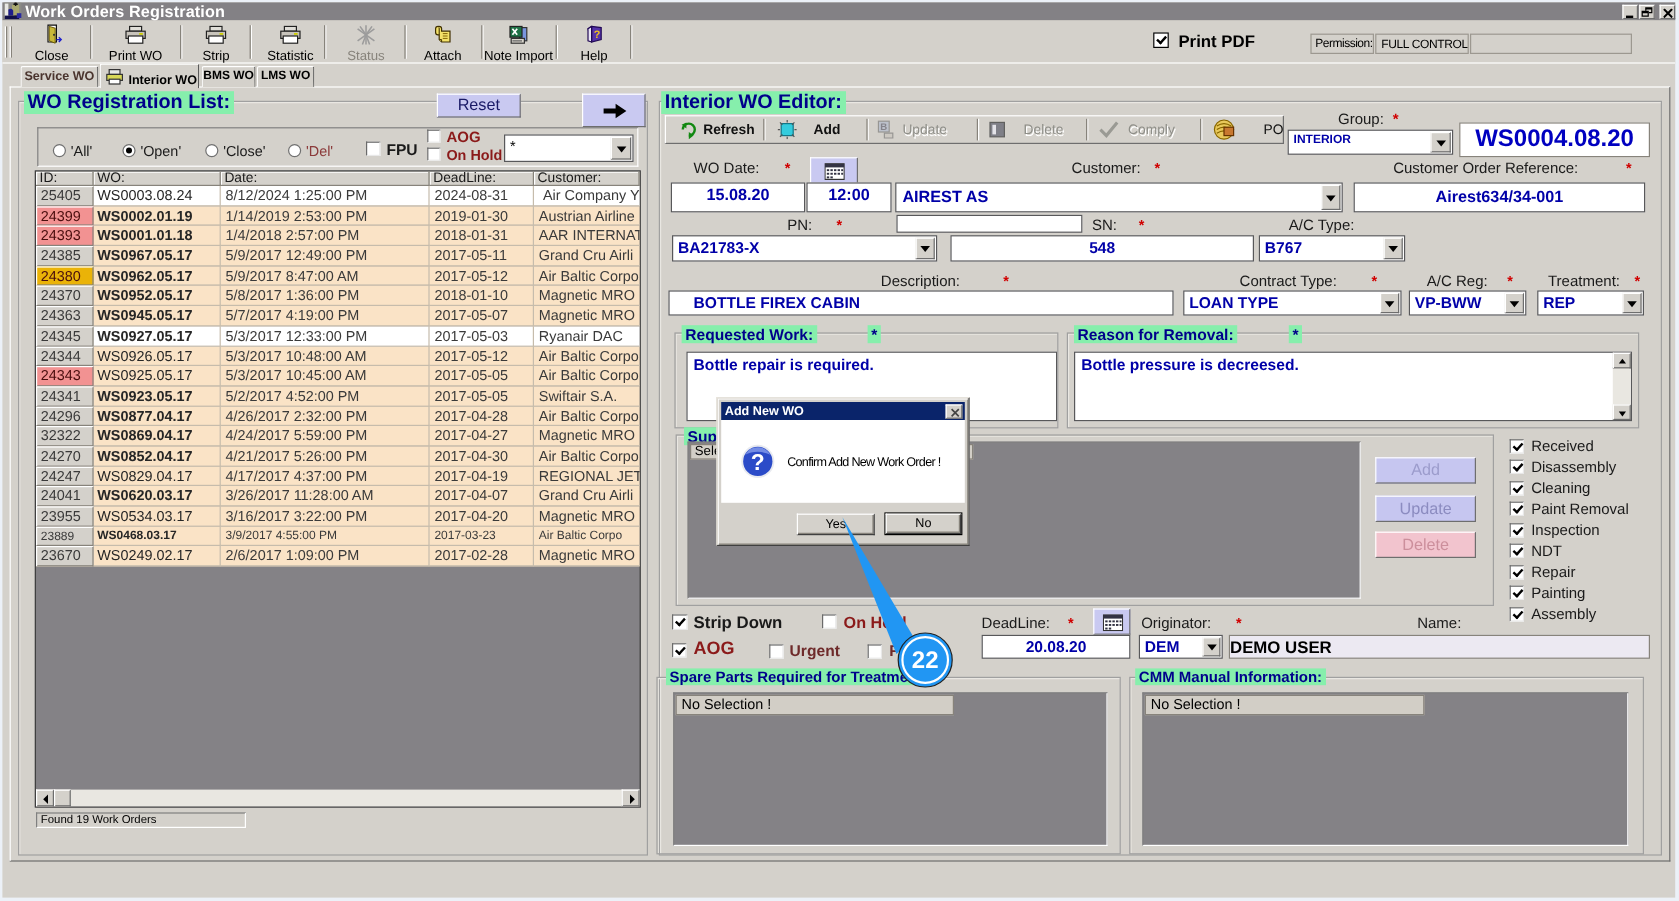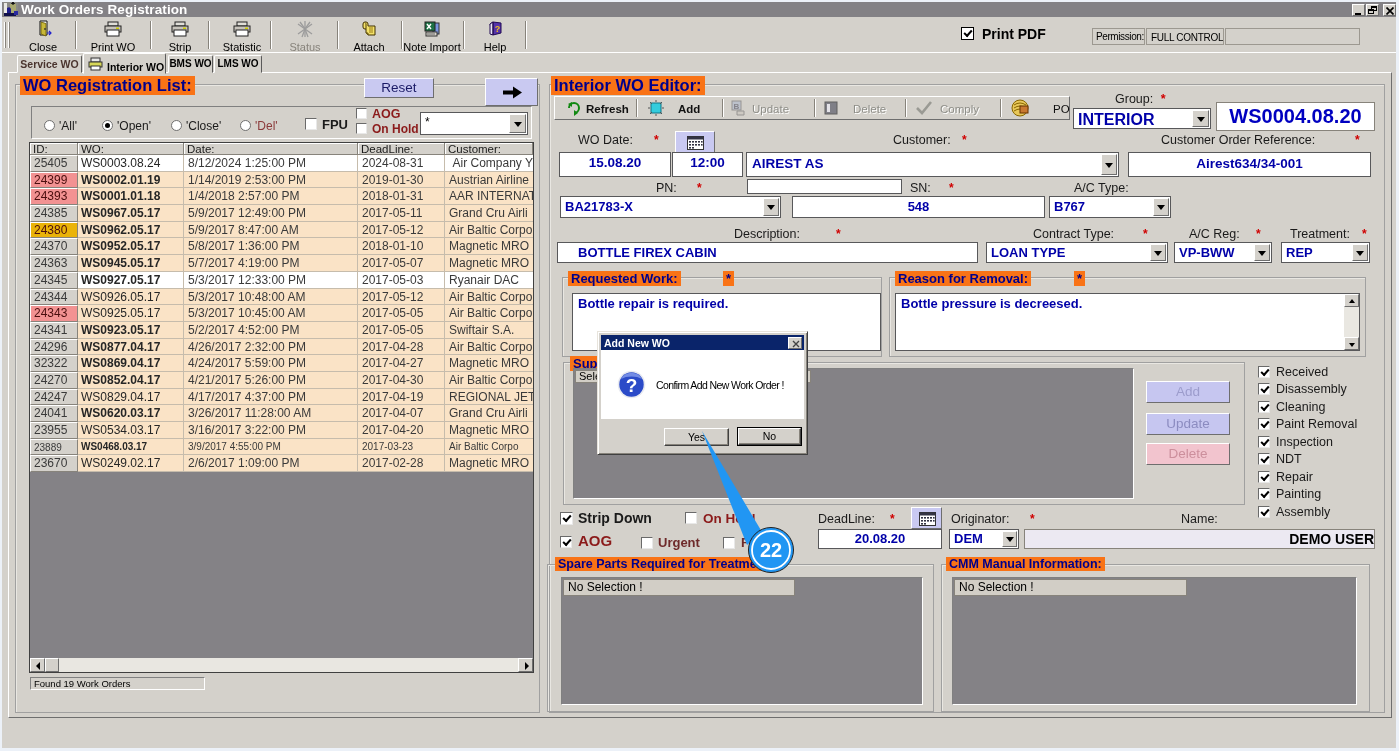--- a/index.html
+++ b/index.html
@@ -14,21 +14,21 @@
 .lav { background:#C9C9F1; }
 .ddbtn { position:absolute; right:1px; top:1px; bottom:1px; width:17px; background:#D4D1CB; border:1px solid; border-color:#FFFFFF #6E6E6E #6E6E6E #FFFFFF; }
 .ddbtn:after { content:""; position:absolute; left:50%; top:50%; margin-left:-4px; margin-top:-2px; border-left:4px solid transparent; border-right:4px solid transparent; border-top:5px solid #000; }
 .cb { position:absolute; width:12px; height:12px; background:#fff; border:1px solid #707070; border-color:#6A6A6A #E8E8E8 #E8E8E8 #6A6A6A; }
 .cb.ck:after { content:""; position:absolute; left:2px; top:2px; width:6px; height:3px; border-left:2px solid #000; border-bottom:2px solid #000; transform:rotate(-48deg); }
 .radio { position:absolute; width:11px; height:11px; border-radius:50%; background:#fff; border:1px solid #707070; }
 .radio.sel:after { content:""; position:absolute; left:2px; top:2px; width:5px; height:5px; border-radius:50%; background:#000; }
 .lbl { position:absolute; white-space:nowrap; font-size:12px; color:#1A1A1A; }
 .ast { color:#D00000; font-weight:bold; }
 .gbx { position:absolute; border:1px solid #A0A0A0; box-shadow:1px 1px 0 #E9E7E2 inset; }
-.gbl { position:absolute; background:#f97316; padding:0 3px; font-weight:bold; color:#00008B; white-space:nowrap; }
+.gbl { position:absolute; background:#86efac; padding:0 3px; font-weight:bold; color:#00008B; white-space:nowrap; }
 .tbtn { position:absolute; text-align:center; }
 .tbtn .tlab { position:absolute; left:0; right:0; top:21px; font-size:11px; color:#000; }
 .sep { position:absolute; width:2px; border-left:1px solid #87837B; border-right:1px solid #FFFFFF; }
 .tab { position:absolute; top:55px; height:18px; background:#D4D1CB; border:1px solid; border-color:#FFFFFF #5A5A5A #D4D1CB #FFFFFF; border-radius:2px 2px 0 0; font-size:11px; font-weight:bold; text-align:center; white-space:nowrap; overflow:hidden; }
 </style>
 </head>
 <body>
 <div id="win">
 <div id="winbg"></div>
 
@@ -395,21 +395,21 @@
 <div class="abs" style="left:940px; top:103px; font-size:11.5px; color:#8E8E88; text-shadow:1px 1px 0 #fff;">Comply</div>
 <div class="sep" style="left:1000px; top:99px; height:18px;"></div>
 <svg class="abs" style="left:1011px; top:99px;" width="19" height="18" viewBox="0 0 19 18">
   <ellipse cx="9" cy="9" rx="8" ry="8" fill="#E8C85A" stroke="#886600"></ellipse>
   <path d="M3 6 Q9 2 15 6 M3 9 Q9 5 15 9 M3 12 Q9 8 15 12" stroke="#886600" fill="none"></path>
   <rect x="9" y="7" width="8" height="7" fill="#C87830" stroke="#663300"></rect>
 </svg>
 <div class="abs" style="left:1053px; top:103px; font-size:11.5px; color:#111;">PO</div>
 
 <div class="lbl" style="left:1115px; top:92px; font-size:12.5px;">Group: <span class="ast" style="position:relative; left:4px;">*</span></div>
-<div class="abs field" style="left:1073px; top:108px; width:138px; height:21px; font-size:16px; padding:2px 0 0 4px;">INTERIOR<div class="ddbtn"></div></div>
+<div class="abs field" style="left:1073px; top:108px; width:138px; height:21px; font-size:10px; padding:2px 0 0 4px;">INTERIOR<div class="ddbtn"></div></div>
 <div class="abs" style="left:1216px; top:102px; width:159px; height:29px; background:#fff; border:1px solid #87837B; text-align:center; font-size:20px; font-weight:bold; color:#0000C0; line-height:27px;">WS0004.08.20</div>
 
 <div class="lbl" style="left:578px; top:133px; font-size:12.5px;">WO Date:</div>
     <div class="lbl ast" style="left:654px; top:133px;">*</div>
 <div class="abs raised lav" style="left:675px; top:131px; width:40px; height:23px;">
   <svg class="abs" style="left:11px; top:3px;" width="17" height="15" viewBox="0 0 17 15">
     <rect x="0.5" y="1.5" width="16" height="13" fill="#fff" stroke="#333"></rect>
     <rect x="0.5" y="1.5" width="16" height="3" fill="#334"></rect>
     <g fill="#334">
           <rect x="2" y="6" width="2" height="1.6"></rect>
@@ -537,21 +537,21 @@
     <div class="lbl ast" style="left:1030px; top:512px;">*</div>
 <div class="lbl" style="left:1181px; top:512px; font-size:12.5px;">Name:</div>
 <div class="cb ck" style="left:560px; top:536px;"></div>
 <div class="lbl" style="left:578px; top:532px; font-size:15px; font-weight:bold; color:#8B1A1A;">AOG</div>
 <div class="cb" style="left:641px; top:537px;"></div>
 <div class="lbl" style="left:658px; top:535px; font-size:13px; font-weight:bold; color:#6E2A2A;">Urgent</div>
 <div class="cb" style="left:723px; top:537px;"></div>
 <div class="lbl" style="left:741px; top:535px; font-size:13px; font-weight:bold; color:#6E2A2A;">F</div>
 <div class="abs field" style="left:818px; top:529px; width:124px; height:20px; font-size:13px; text-align:center; padding-top:1px;">20.08.20</div>
 <div class="abs field" style="left:949px; top:529px; width:70px; height:20px; font-size:13px; padding:1px 0 0 4px;">DEM<div class="ddbtn" style="width:15px;"></div></div>
-<div class="abs" style="left:1024px; top:529px; width:351px; height:20px; background:#ECE9F2; border:1px solid #87837B; text-align:right; font-size:14px; font-weight:bold; color:#000; padding-top:1px;">DEMO USER</div>
+<div class="abs" style="left:1024px; top:529px; width:351px; height:20px; background:#ECE9F2; border:1px solid #87837B; text-align:left; font-size:14px; font-weight:bold; color:#000; padding-top:1px;">DEMO USER</div>
 
 <div class="gbx" style="left:547px; top:564px; width:387px; height:148px;"></div>
 <div class="gbl" style="left:555px; top:557px; font-size:12.5px;">Spare Parts Required for Treatment:</div>
 <div class="abs sunken" style="left:561px; top:577px; width:362px; height:128px; background:#848286;">
   <div class="abs" style="left:1px; top:1px; width:232px; height:17px; background:#D2CEC6; border:1px solid #87837B; font-size:12px; padding-left:4px; line-height:15px;">No Selection !</div>
 </div>
 <div class="gbx" style="left:941px; top:564px; width:429px; height:148px;"></div>
 <div class="gbl" style="left:946px; top:557px; font-size:12.5px;">CMM Manual Information:</div>
 <div class="abs sunken" style="left:952px; top:577px; width:405px; height:128px; background:#848286;">
   <div class="abs" style="left:1px; top:1px; width:233px; height:17px; background:#D2CEC6; border:1px solid #87837B; font-size:12px; padding-left:4px; line-height:15px;">No Selection !</div>

